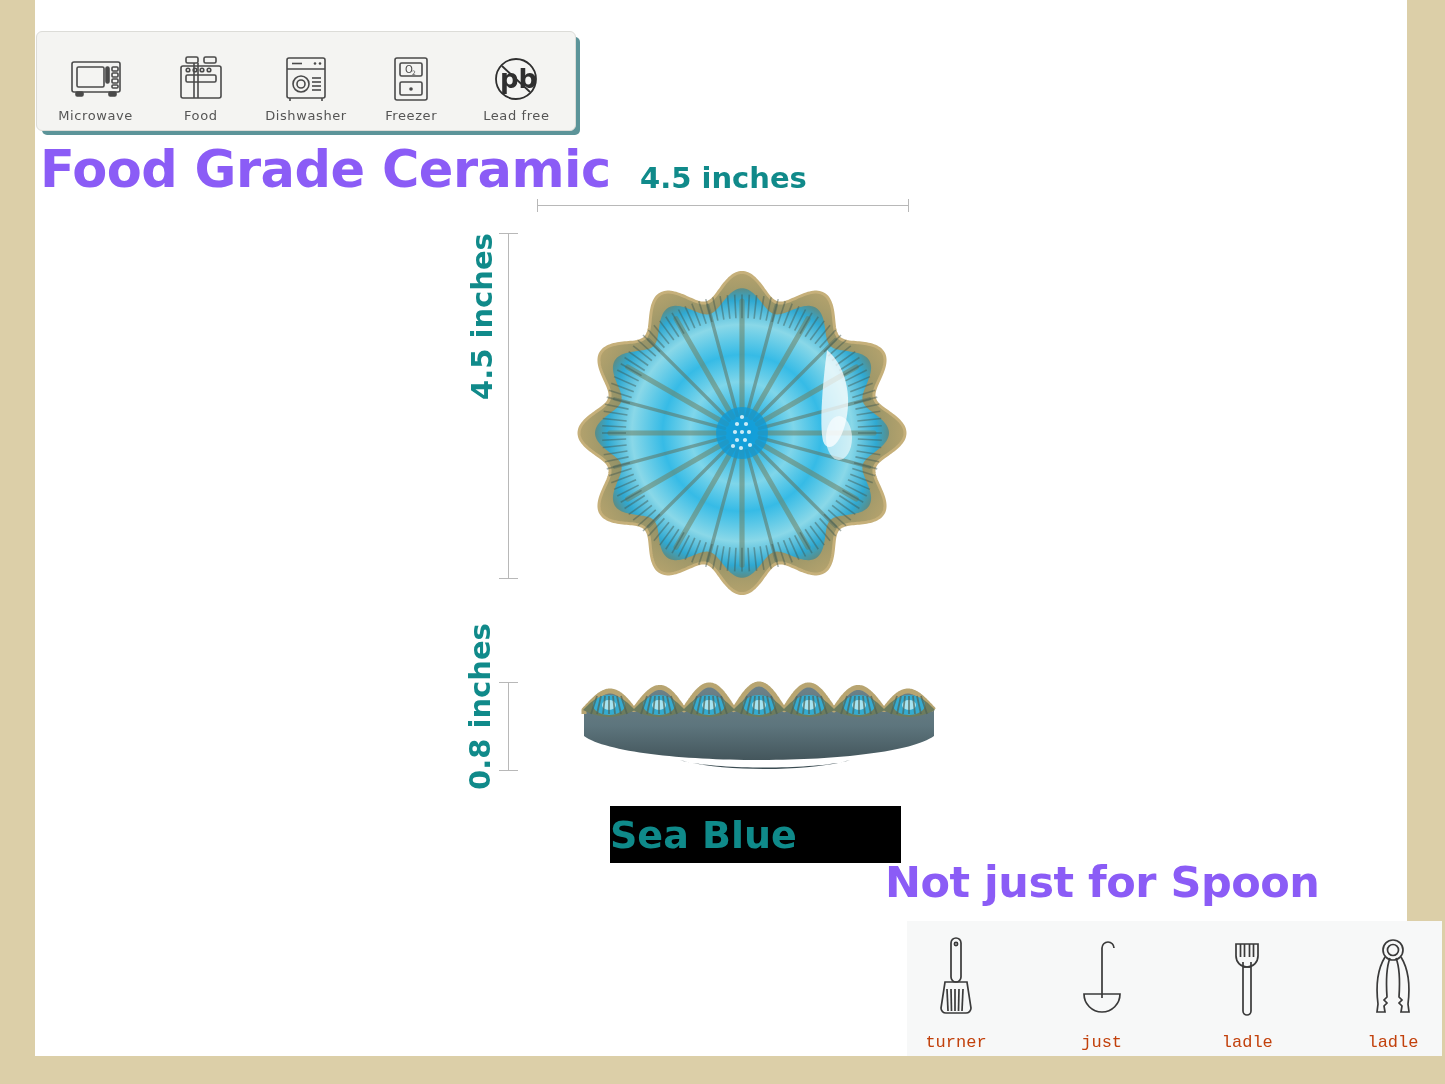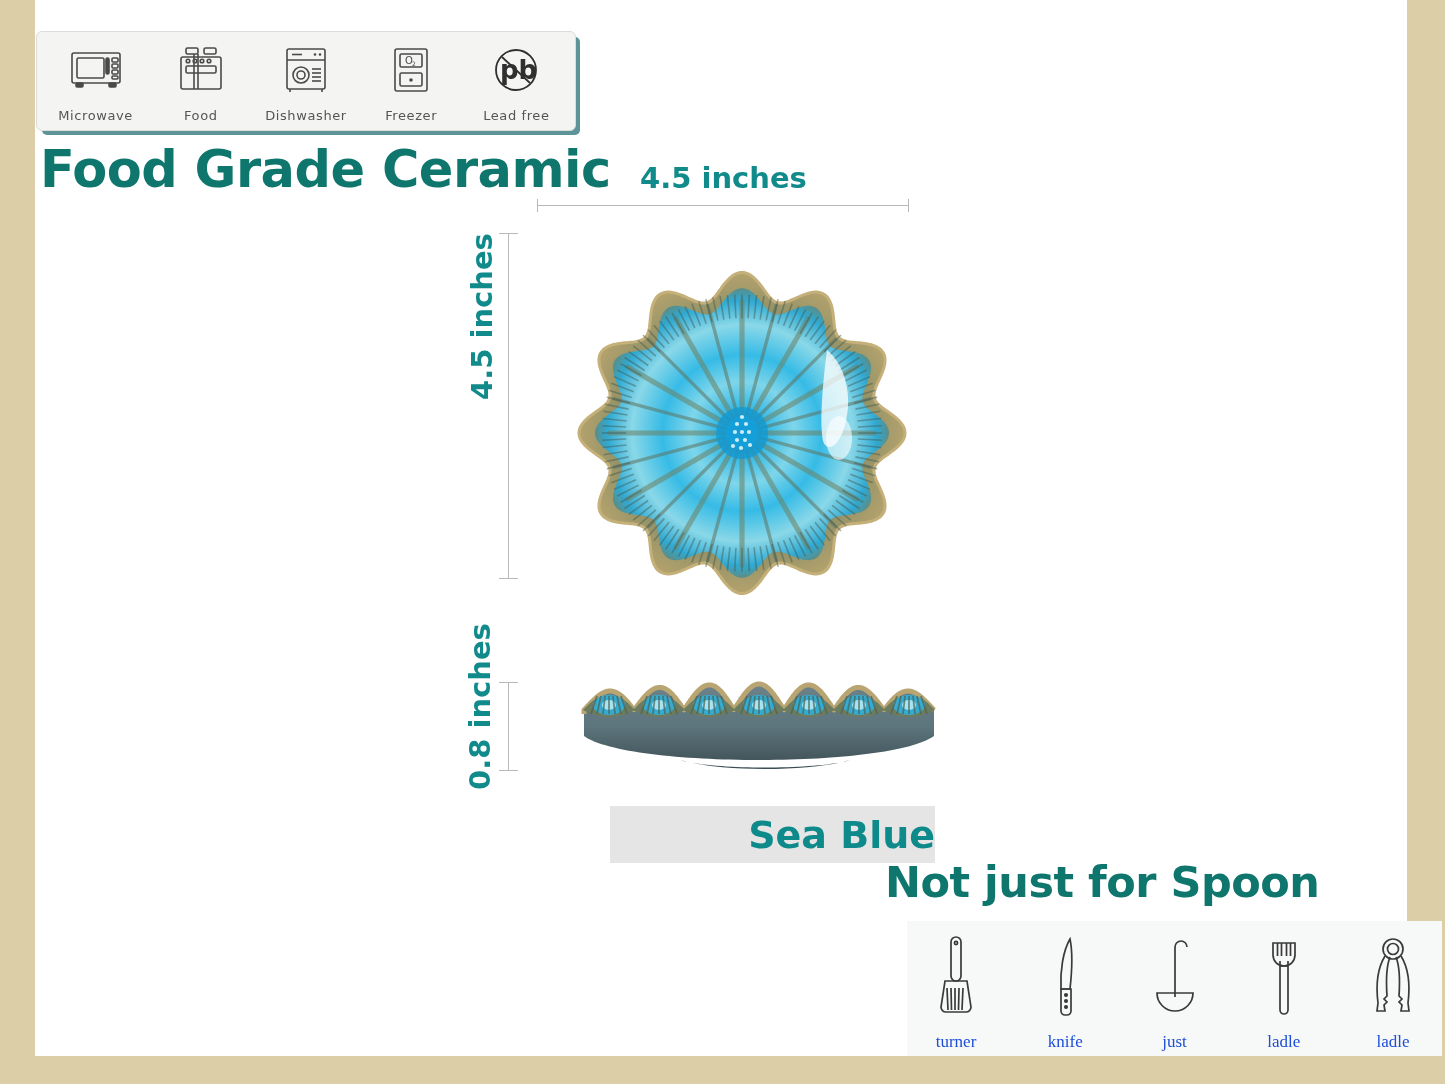--- a/index.html
+++ b/index.html
@@ -55,29 +55,29 @@
   .badge-ico {
     height: 52px;
     display: flex;
     align-items: center;
     justify-content: center;
   }
   .badge-label {
     font-size: 13px;
     color: #555555;
     letter-spacing: 0.6px;
-    margin-top: 12px;
+    margin-top: 3px;
     white-space: nowrap;
     font-family: "DejaVu Sans", sans-serif;
   }
 
   
   .teal-heading {
     position: absolute;
-    color: #0f766e;
+    color: #8b5cf6;
     font-weight: bold;
     font-family: "DejaVu Sans", sans-serif;
     white-space: nowrap;
     letter-spacing: -0.5px;
   }
   #title-food-grade {
     left: 5px;
     top: 140px;
     font-size: 51px;
   }
@@ -145,26 +145,26 @@
     top: 660px;
     width: 378px;
     height: 124px;
   }
 
   
   #sea-blue-chip {
     position: absolute;
     left: 575px;
     top: 806px;
-    width: 325px;
+    width: 291px;
     height: 57px;
-    background: #e5e5e5;
+    background: #000000;
     display: flex;
     align-items: center;
-    justify-content: flex-end;
+    justify-content: flex-start;
   }
   #sea-blue-chip .label {
     color: #0f8a8a;
     font-weight: bold;
     font-size: 38px;
     font-family: "DejaVu Sans", sans-serif;
   }
 
   
   #utensils {
@@ -187,22 +187,22 @@
     width: 86px;
   }
   .utensil-ico {
     height: 98px;
     display: flex;
     align-items: flex-end;
     justify-content: center;
   }
   .utensil-label {
     font-size: 17px;
-    color: #1d4ed8;
-    font-family: Liberation Serif, serif;
+    color: #c2410c;
+    font-family: Liberation Mono, monospace;
     margin-top: 1px;
   }
 </style>
 </head>
 <body>
 
 <div id="page">
   <div id="content">
 
     <div id="badge-bar">
@@ -612,34 +612,20 @@
               <line x1="22" y1="53" x2="22" y2="75"></line>
               <line x1="26" y1="53" x2="25.5" y2="75"></line>
               <line x1="30" y1="53" x2="29" y2="75"></line>
             </g>
           </svg>
         </div>
         <div class="utensil-label">turner</div>
       </div>
 
 
-      <div class="utensil">
-        <div class="utensil-ico">
-          <svg width="44" height="96" viewBox="0 0 44 96">
-            <g fill="none" stroke="#3a3a3a" stroke-width="1.7">
-              <path d="M27 4 C30 18 29 36 27 54 L18 54 C17 36 20 16 27 4 Z"></path>
-              <path d="M18 54 h10 v22 a4 4 0 0 1 -4 4 h-2 a4 4 0 0 1 -4 -4 z"></path>
-              <circle cx="23" cy="60" r="1.2" fill="#3a3a3a"></circle>
-              <circle cx="23" cy="66" r="1.2" fill="#3a3a3a"></circle>
-              <circle cx="23" cy="72" r="1.2" fill="#3a3a3a"></circle>
-            </g>
-          </svg>
-        </div>
-        <div class="utensil-label">knife</div>
-      </div>
 
       <div class="utensil">
         <div class="utensil-ico">
           <svg width="52" height="96" viewBox="0 0 52 96">
             <g fill="none" stroke="#3a3a3a" stroke-width="1.7">
               <path d="M38 12 a6 6 0 0 0 -12 0 v50"></path>
               <path d="M8 58 h36 a18 18 0 0 1 -36 0 Z"></path>
             </g>
           </svg>
         </div>

